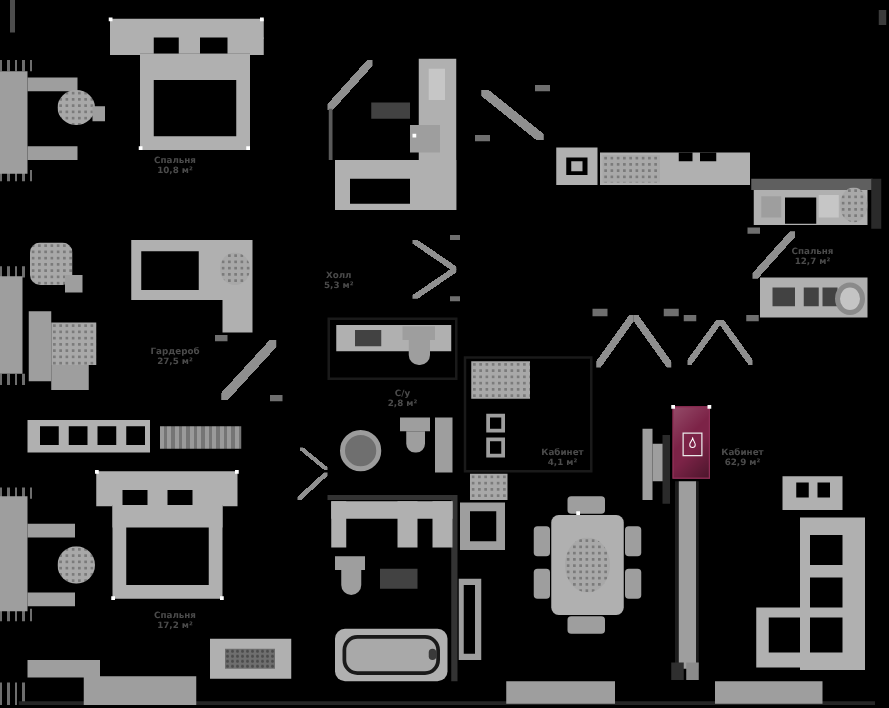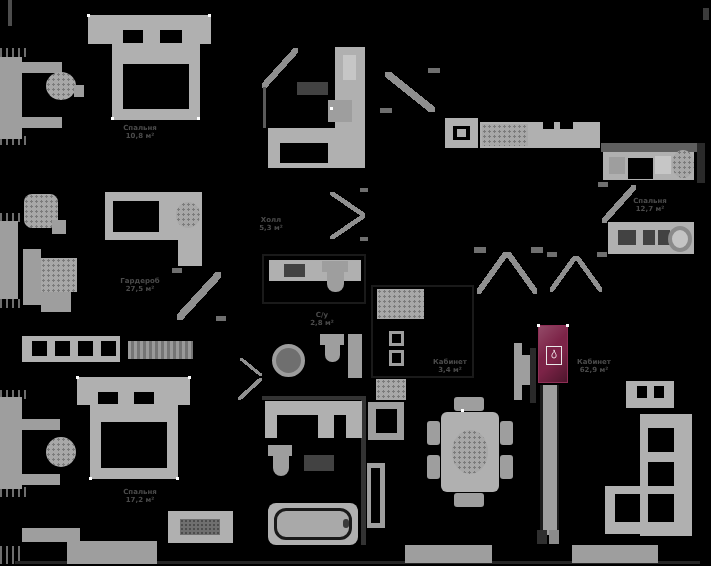--- a/index.html
+++ b/index.html
@@ -181,21 +181,21 @@
   <div class="abs" style="left:343px;top:519px;width:6px;height:9px;background:#3a3a3a;border-radius:3px"></div>
 
   <div class="abs rwall" style="left:371px;top:285px;width:103px;height:93px"></div>
   <div class="abs speckle" style="left:377px;top:289px;width:47px;height:30px"></div>
   <div class="abs f2" style="left:389px;top:331px;width:15px;height:15px"></div>
   <div class="abs blk" style="left:392px;top:334px;width:9px;height:9px"></div>
   <div class="abs f2" style="left:389px;top:350px;width:15px;height:16px"></div>
   <div class="abs blk" style="left:392px;top:353px;width:9px;height:10px"></div>
   <div class="abs lbl" style="left:428px;top:358px;width:44px">
     <span>Кабинет</span>
-    <span>3,4 м²</span>
+    <span>4,1 м²</span>
   </div>
 
   <div class="abs speckle" style="left:376px;top:379px;width:30px;height:21px"></div>
   <div class="abs f2" style="left:368px;top:402px;width:36px;height:38px"></div>
   <div class="abs blk" style="left:376px;top:409px;width:21px;height:24px"></div>
   <div class="abs f2" style="left:367px;top:463px;width:18px;height:65px"></div>
   <div class="abs blk" style="left:371px;top:468px;width:9px;height:55px"></div>
   <div class="abs f2" style="left:454px;top:397px;width:30px;height:14px;border-radius:3px"></div>
   <div class="abs f2" style="left:427px;top:421px;width:13px;height:24px;border-radius:3px"></div>
   <div class="abs f2" style="left:427px;top:455px;width:13px;height:24px;border-radius:3px"></div>

